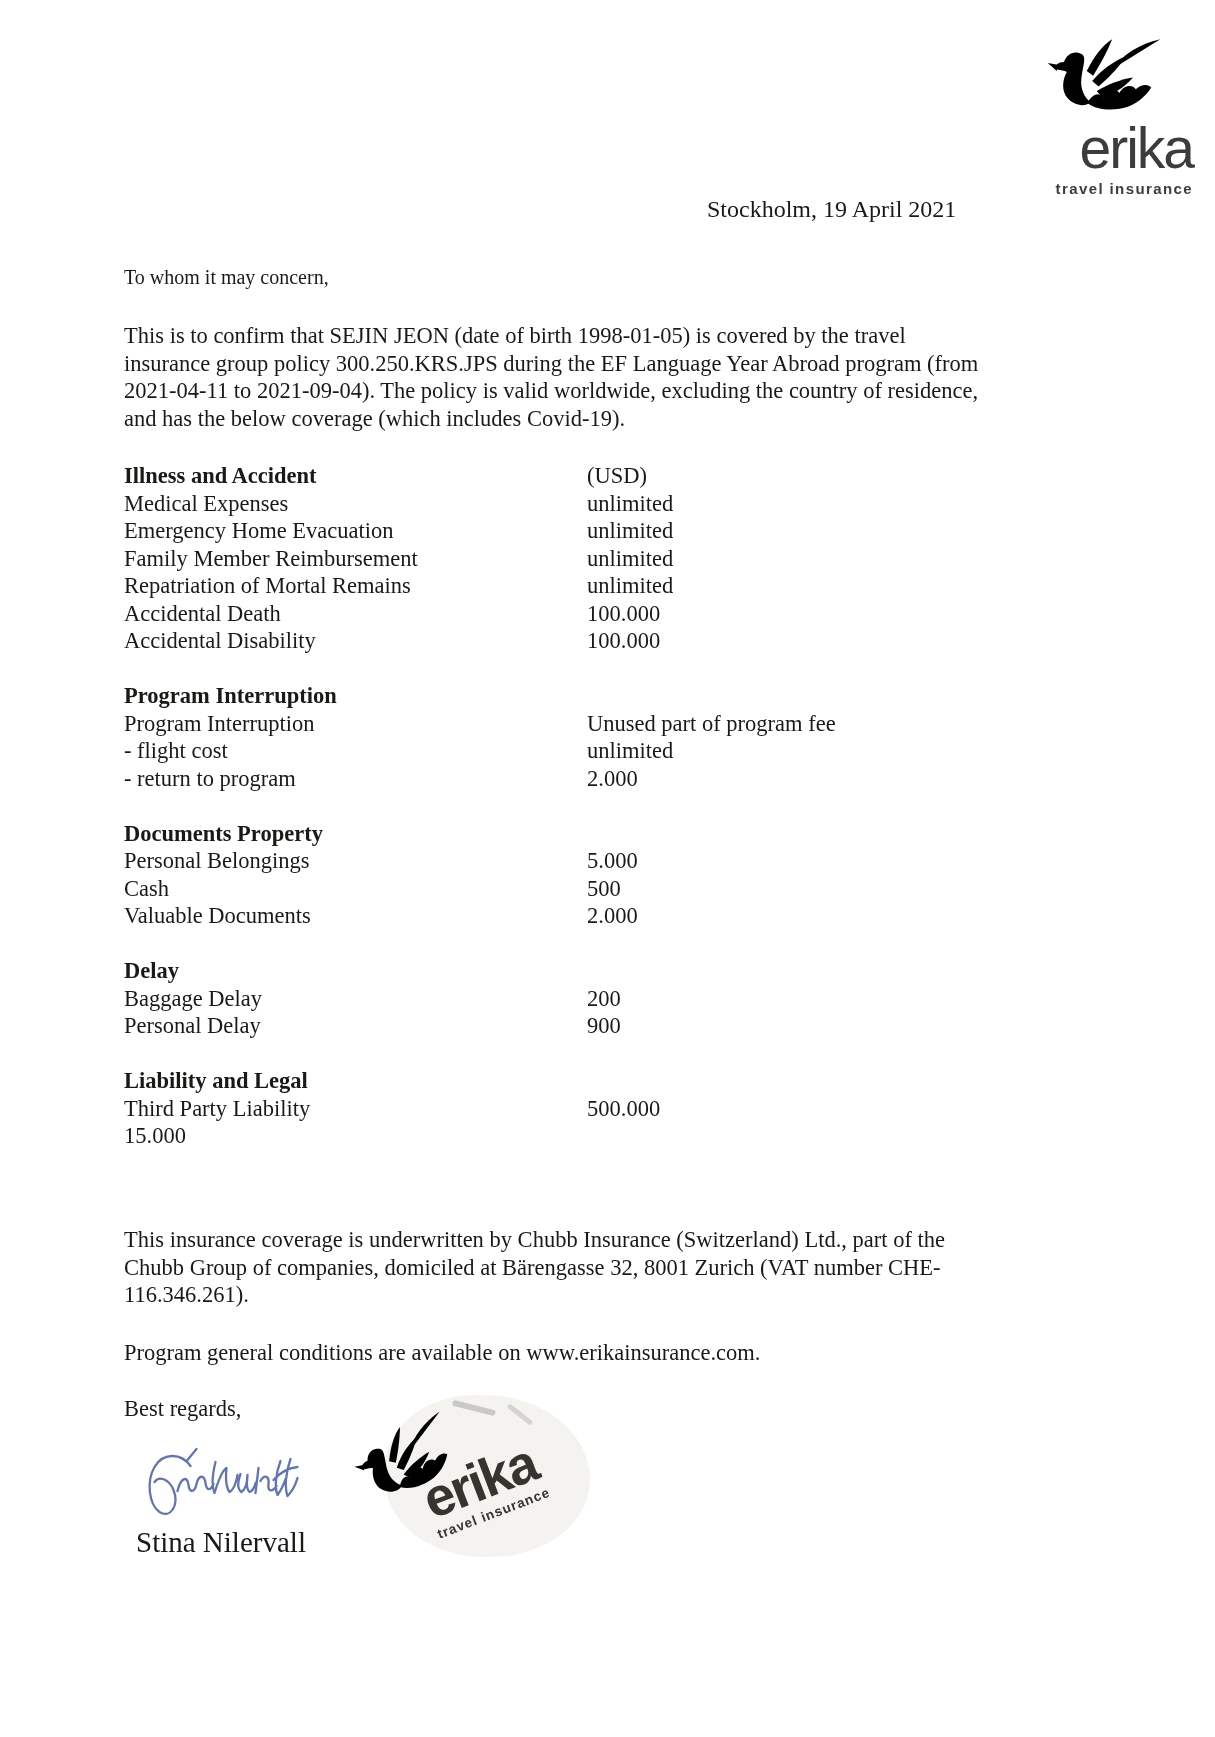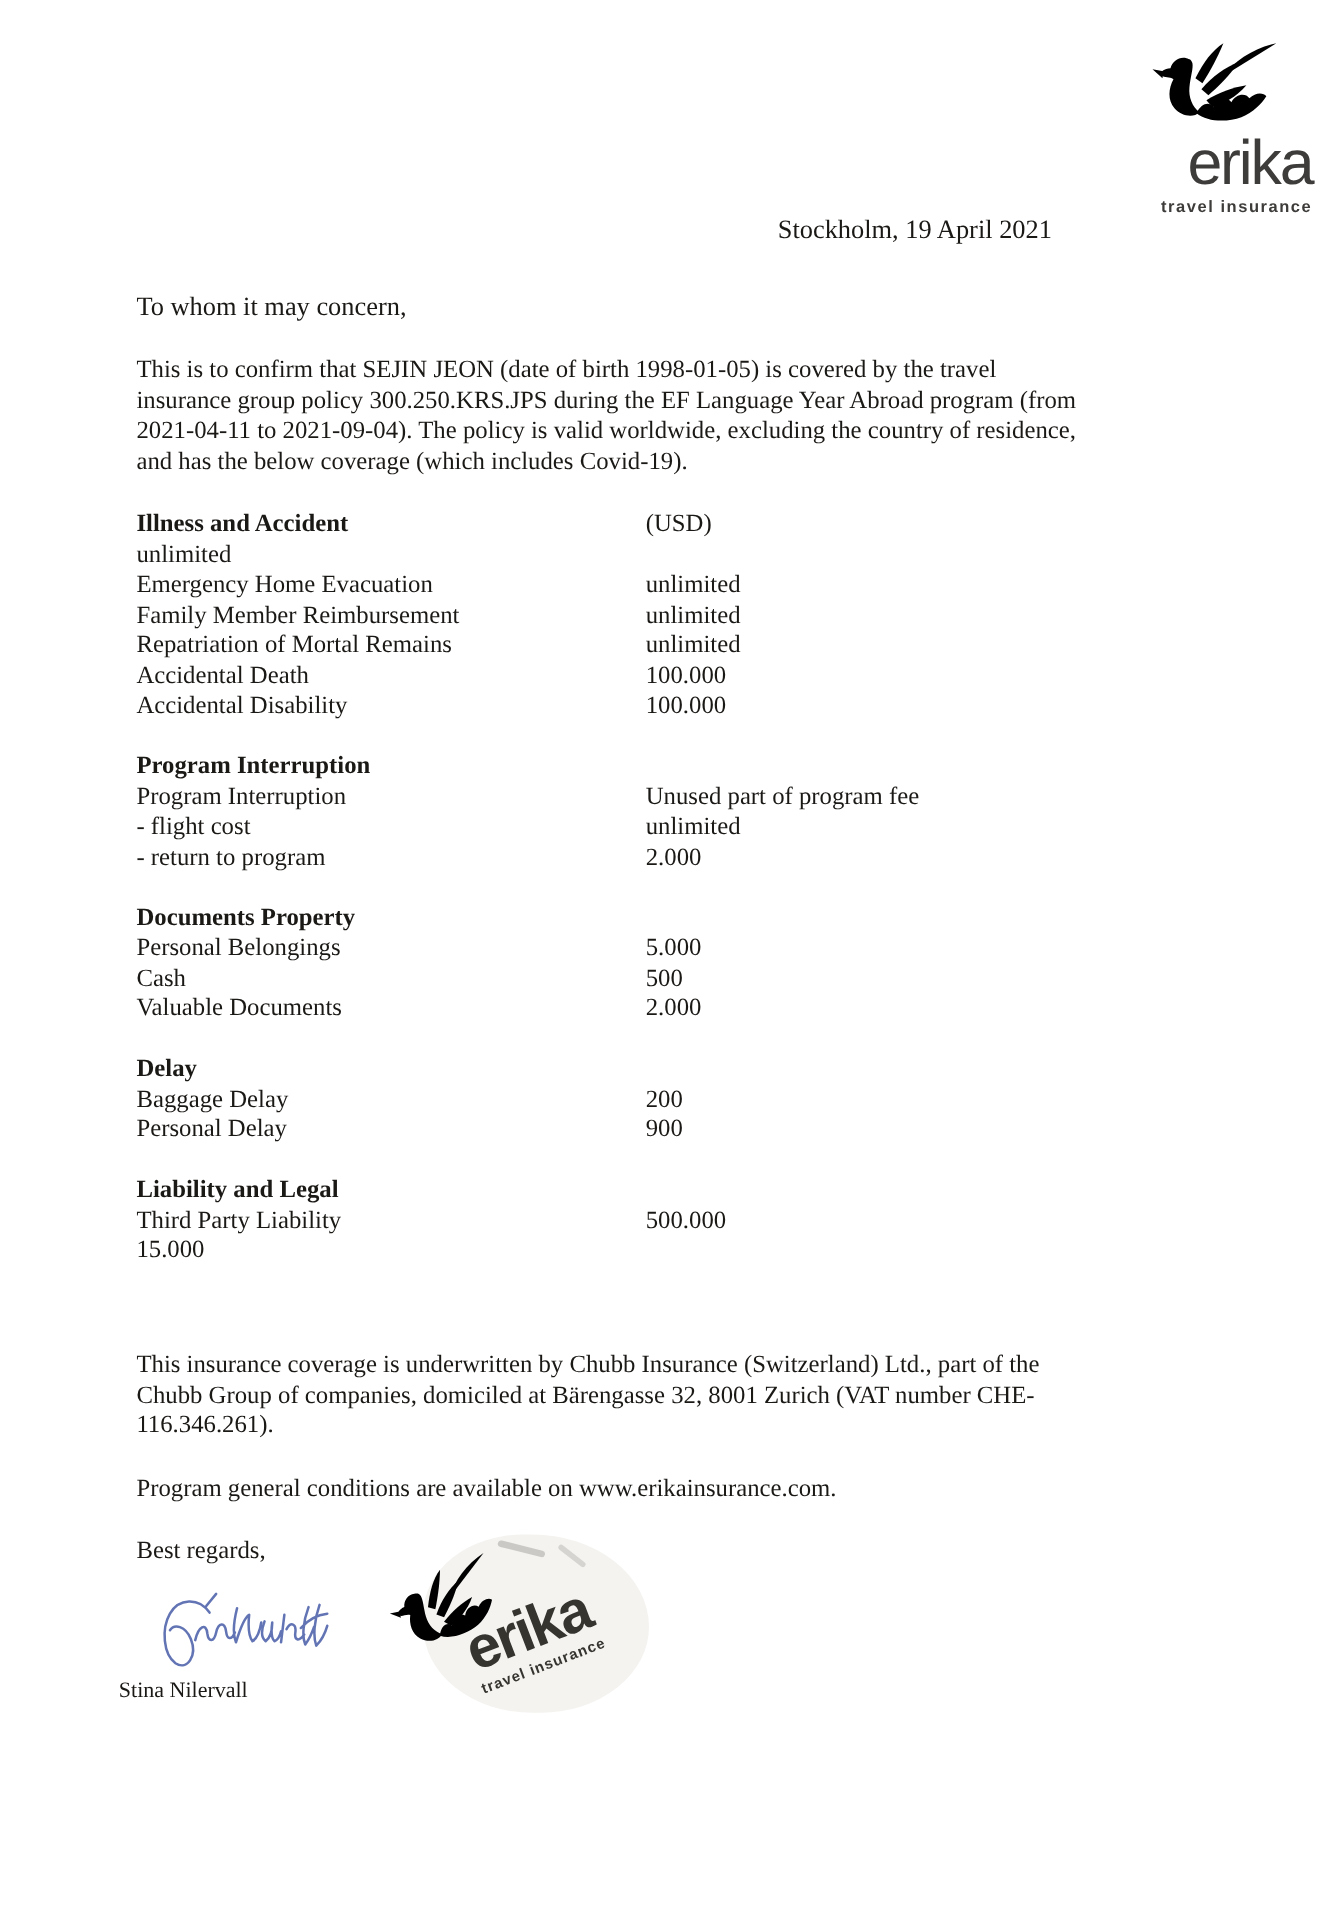--- a/index.html
+++ b/index.html
@@ -18,26 +18,26 @@
   
   .logo-header{position:absolute;top:36px;right:22px;width:170px;
     display:flex;flex-direction:column;align-items:flex-end;}
   .logo-header .bird{margin-right:30px;margin-bottom:-8px;}
   .wordmark{font-family:"Liberation Sans",sans-serif;font-weight:500;
     font-size:57px;line-height:1;letter-spacing:-2px;color:var(--dark);}
   .tagline{font-family:"Liberation Sans",sans-serif;font-weight:700;
     font-size:15px;line-height:1;letter-spacing:1.4px;color:var(--dark);margin-top:4px;}
   
   .date{left:670px;top:196px;font-size:24px;margin-left:37px;}
-  .salutation{left:124px;top:266px;font-size:24px;}
+  .salutation{left:124px;top:266px;font-size:20px;}
   .para{left:124px;top:322px;width:868px;font-size:22.5px;line-height:27.5px;}
   .para2{top:1226px;}
   .conditions{left:124px;top:1340px;font-size:22.5px;}
   .closing{left:124px;top:1396px;font-size:22.5px;}
-  .signer{left:108px;top:1526px;font-size:20px;text-align:right;}
+  .signer{left:136px;top:1526px;font-size:29px;text-align:right;}
   
   .coverage{left:124px;top:462px;width:910px;font-size:22.5px;}
   .cov-section{margin-bottom:27.5px;}
   .cov-row{display:flex;line-height:27.5px;}
   .cov-row .lbl{width:463px;flex:none;}
   .cov-row .val{flex:1;}
   .cov-row.head .lbl{font-weight:700;}
   
   .signature{left:126px;top:1444px;}
   .signature path{fill:none;stroke:var(--ink);stroke-width:2.3;
@@ -84,20 +84,21 @@
 <div class="abs salutation">To whom it may concern,</div>
 <div class="abs para">This is to confirm that SEJIN JEON (date of birth 1998-01-05) is covered by the travel insurance group policy 300.250.KRS.JPS during the EF Language Year Abroad program (from 2021-04-11 to 2021-09-04). The policy is valid worldwide, excluding the country of residence, and has the below coverage (which includes Covid-19).</div>
 
 <div class="abs coverage">
     <div class="cov-section">
       <div class="cov-row head">
         <span class="lbl">Illness and Accident</span>
         <span class="val">(USD)</span>
       </div>
       <div class="cov-row">
+        <span class="lbl">Medical Expenses</span>
         <span class="val">unlimited</span>
       </div>
       <div class="cov-row">
         <span class="lbl">Emergency Home Evacuation</span>
         <span class="val">unlimited</span>
       </div>
       <div class="cov-row">
         <span class="lbl">Family Member Reimbursement</span>
         <span class="val">unlimited</span>
       </div>

